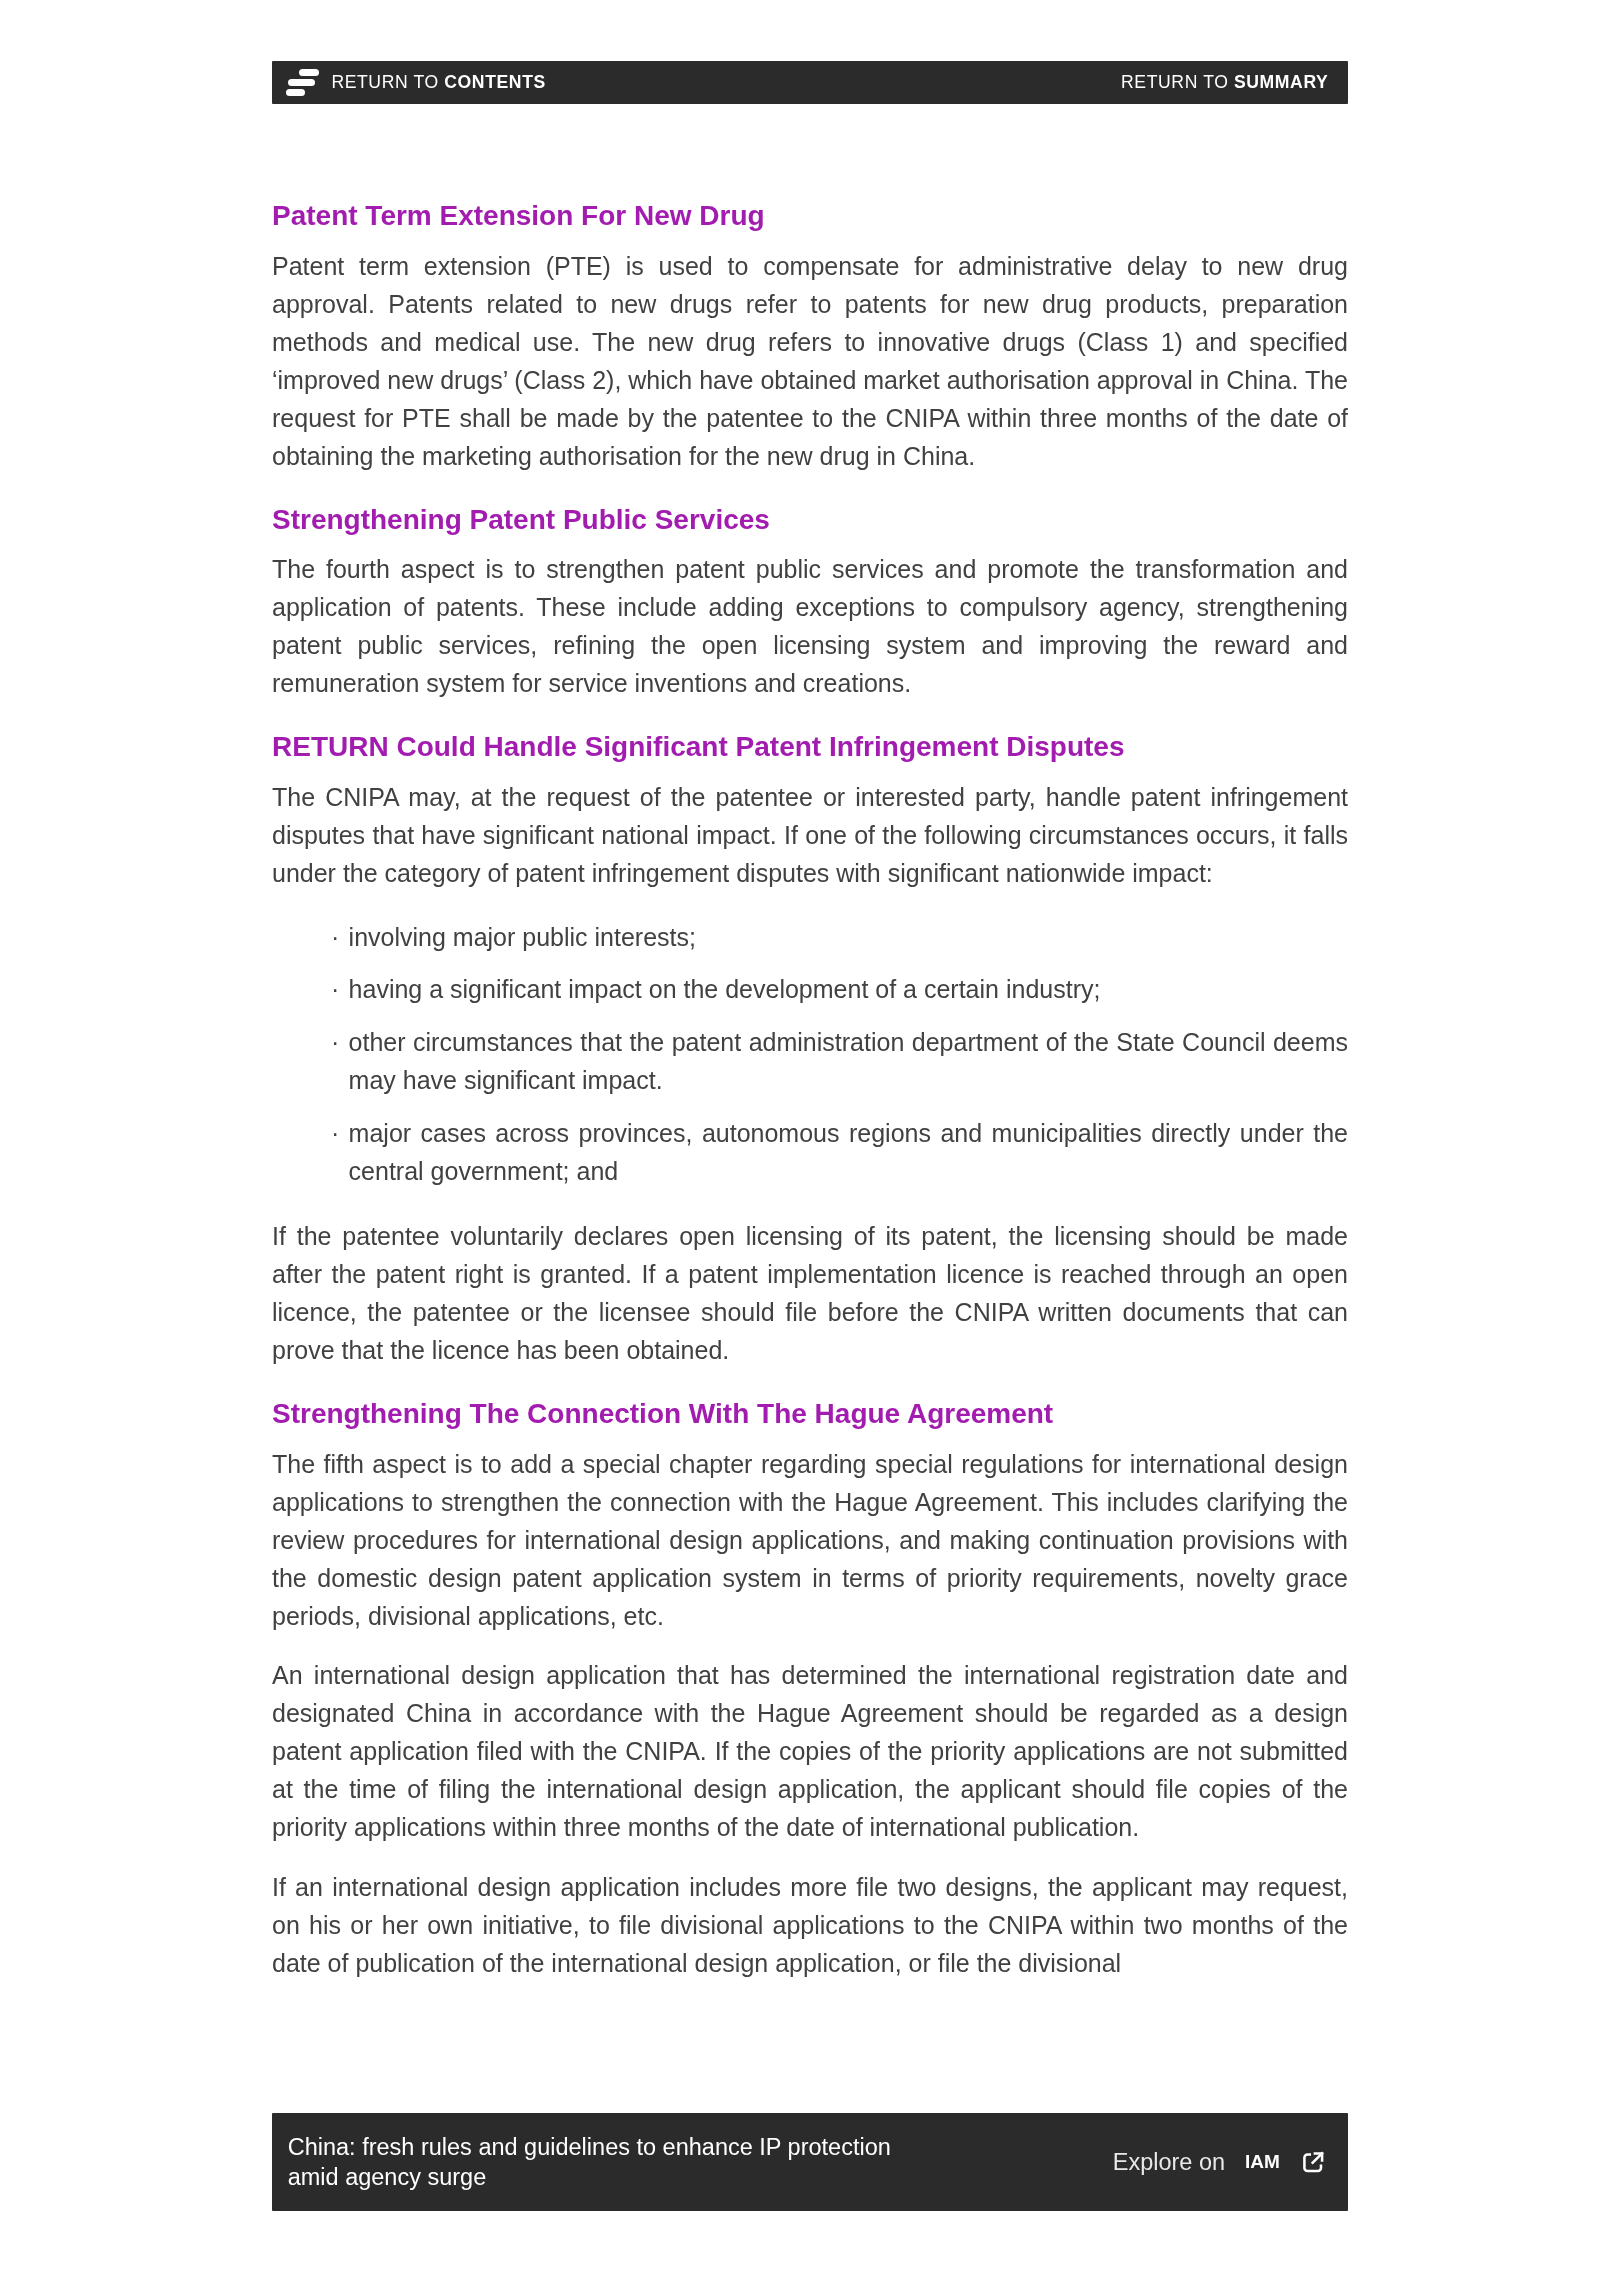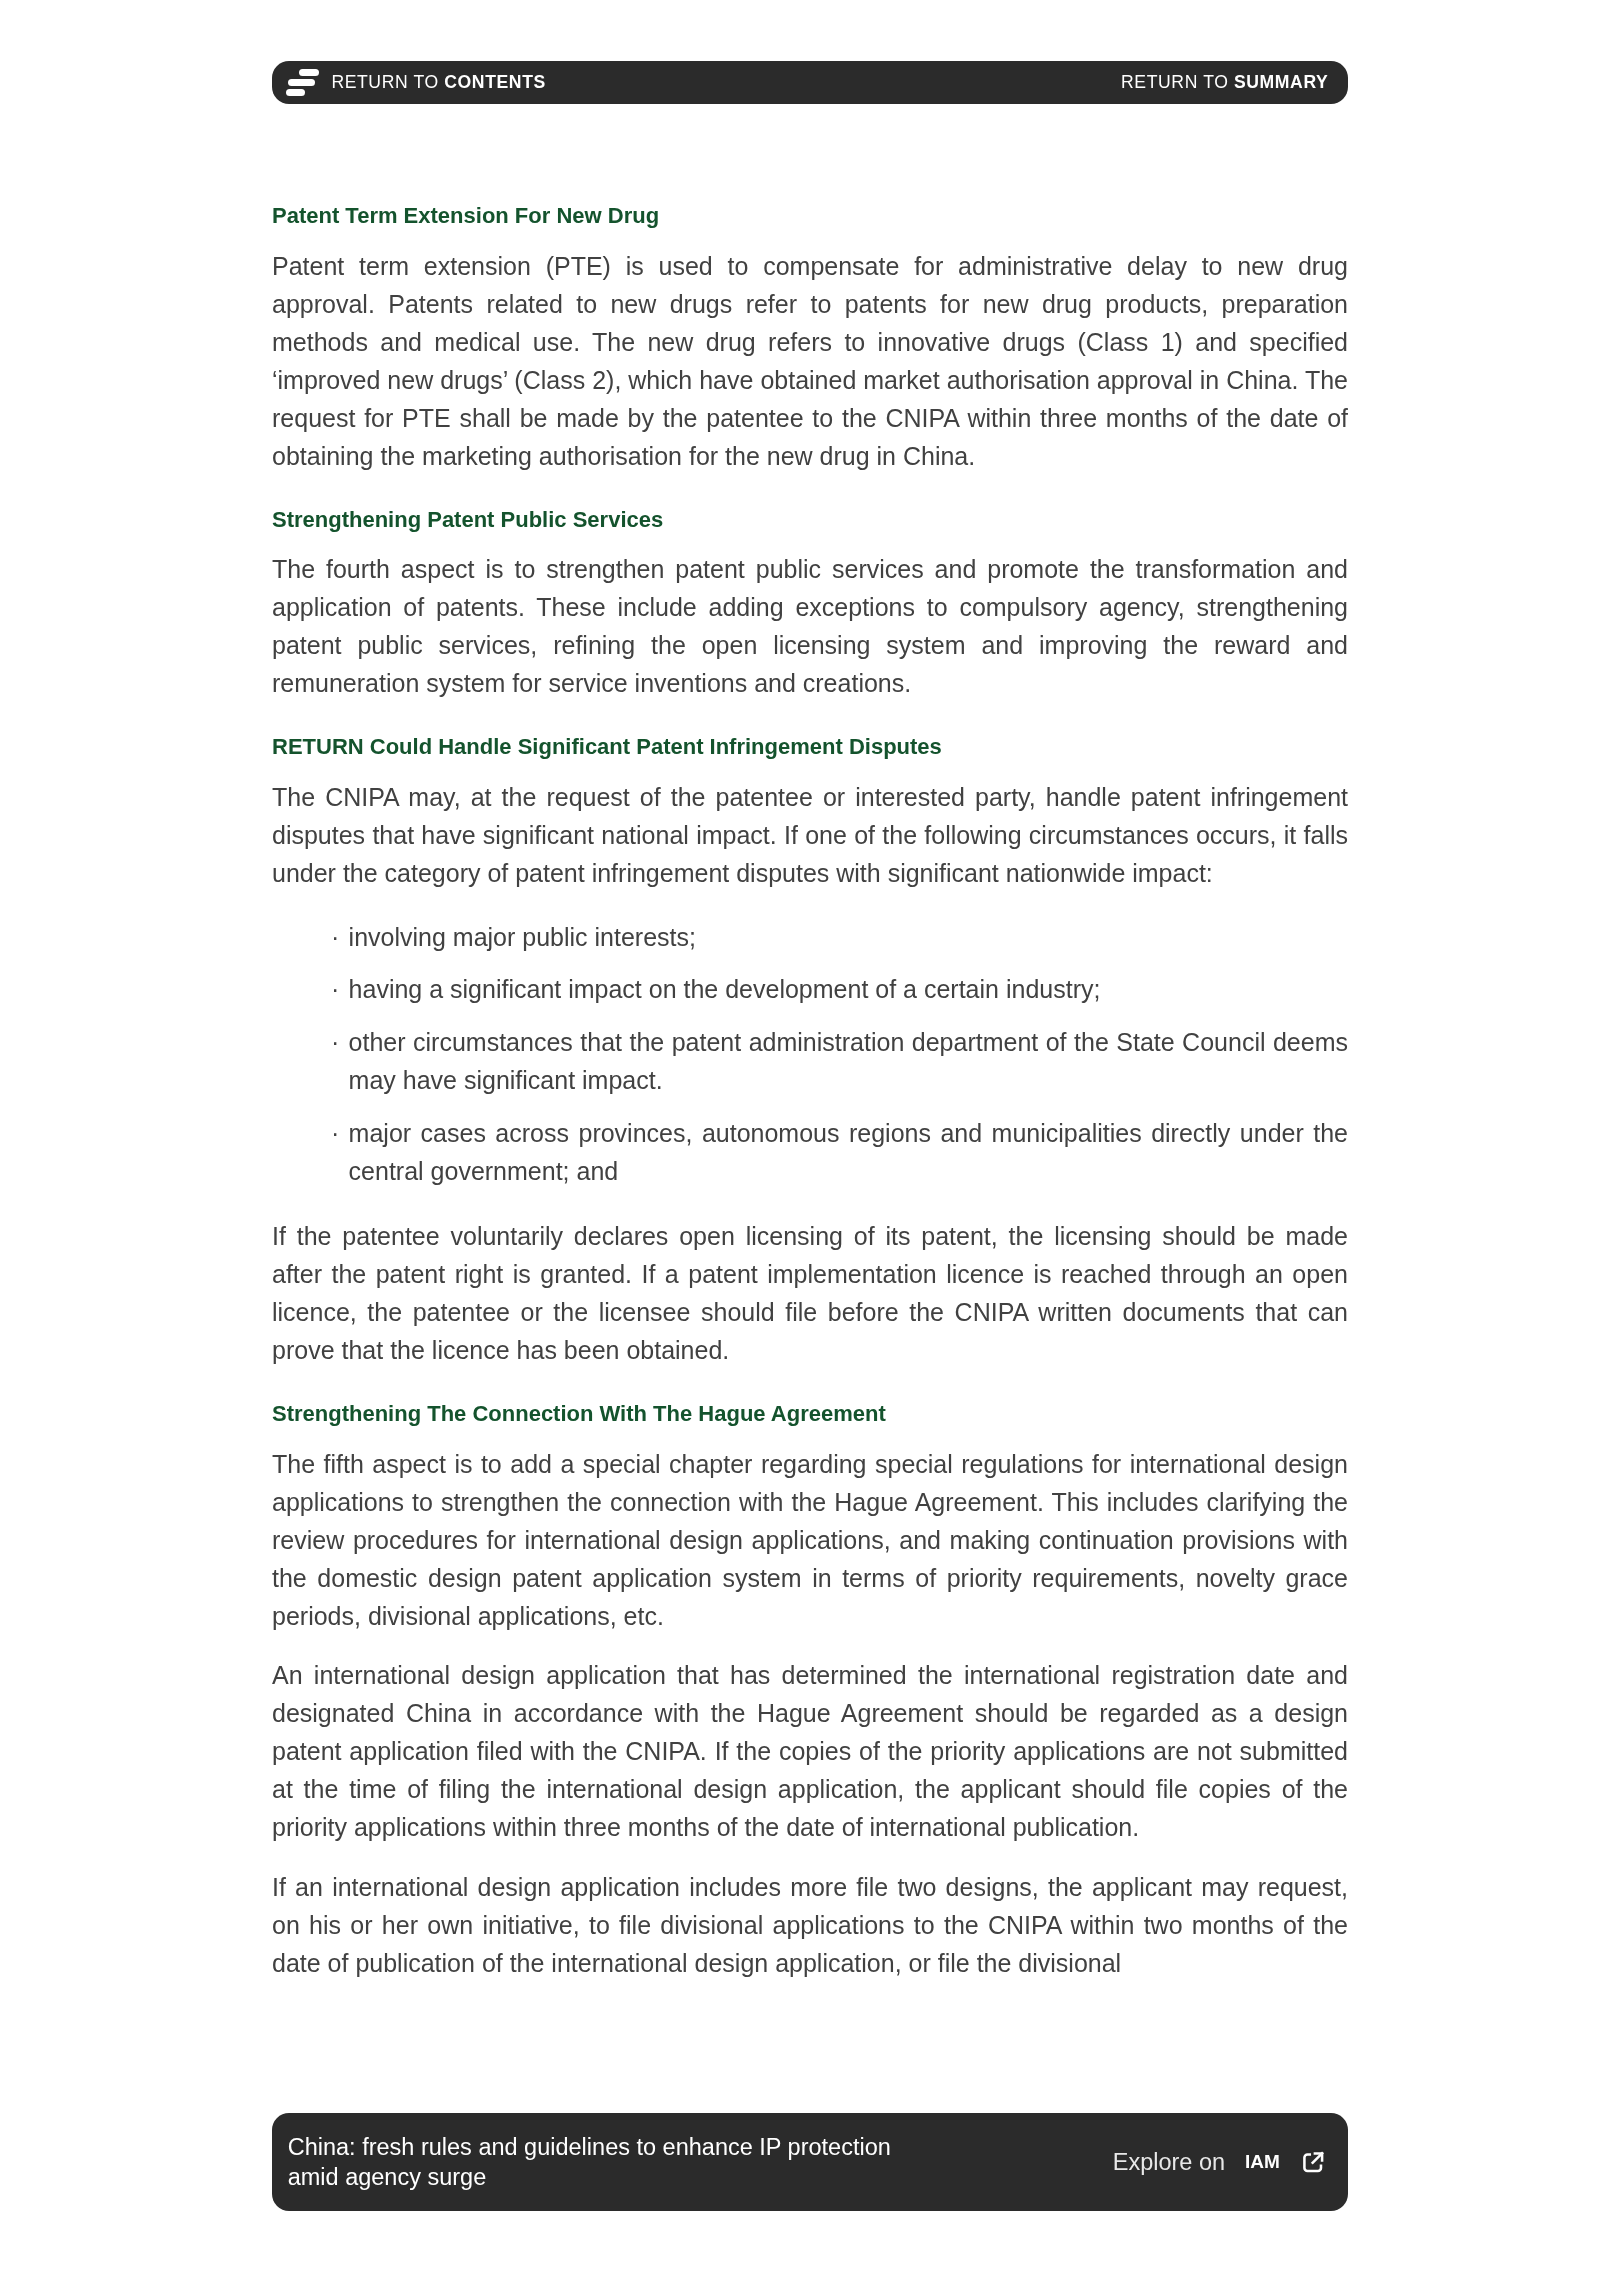--- a/index.html
+++ b/index.html
@@ -8,21 +8,21 @@
     width: 1621px; height: 2293px;
     position: relative;
     font-family: "Liberation Sans", sans-serif;
     -webkit-font-smoothing: antialiased;
   }
   .content { position: absolute; left: 272px; top: 0; width: 1076px; }
 
   
   .bar {
     background: #2b2b2b;
-    border-radius: 17px;
+    border-radius: 1px;
     color: #ffffff;
     display: flex;
     align-items: center;
     justify-content: space-between;
   }
   .topbar {
     margin-top: 61px;
     height: 43px;
     padding: 0 19.6px 0 13.7px;
     font-size: 17.6px;
@@ -35,22 +35,22 @@
   
   .logo-icon { display: flex; flex-direction: column; gap: 2.9px; width: 33px; }
   .logo-icon span { display: block; height: 6.9px; border-radius: 3.9px; background: #ffffff; }
   .logo-icon .p1 { width: 19.6px; margin-left: 13.7px; }
   .logo-icon .p2 { width: 27.4px; margin-left: 2px; }
   .logo-icon .p3 { width: 19.6px; margin-left: 0; }
 
   
   .doc { color: #414141; font-size: 25px; line-height: 38px; text-align: justify; }
   .doc h3 {
-    font-size: 22px; line-height: 31px;
-    color: #14532d; font-weight: 700;
+    font-size: 28px; line-height: 31px;
+    color: #a21caf; font-weight: 700;
     text-align: left;
     margin: 29px 0 15.7px 0;
   }
   .doc h3.first { margin-top: 96px; }
   .doc p { margin: 0 0 21.6px 0; }
   .doc ul { margin: 25.5px 0 27.4px 0; padding-left: 59px; list-style: none; }
   .doc li { position: relative; padding-left: 17.6px; margin-bottom: 14.7px; }
   .doc li:last-child { margin-bottom: 0; }
   .doc li::before { content: "\00B7"; position: absolute; left: 0; top: 0; color: #414141; }
 

